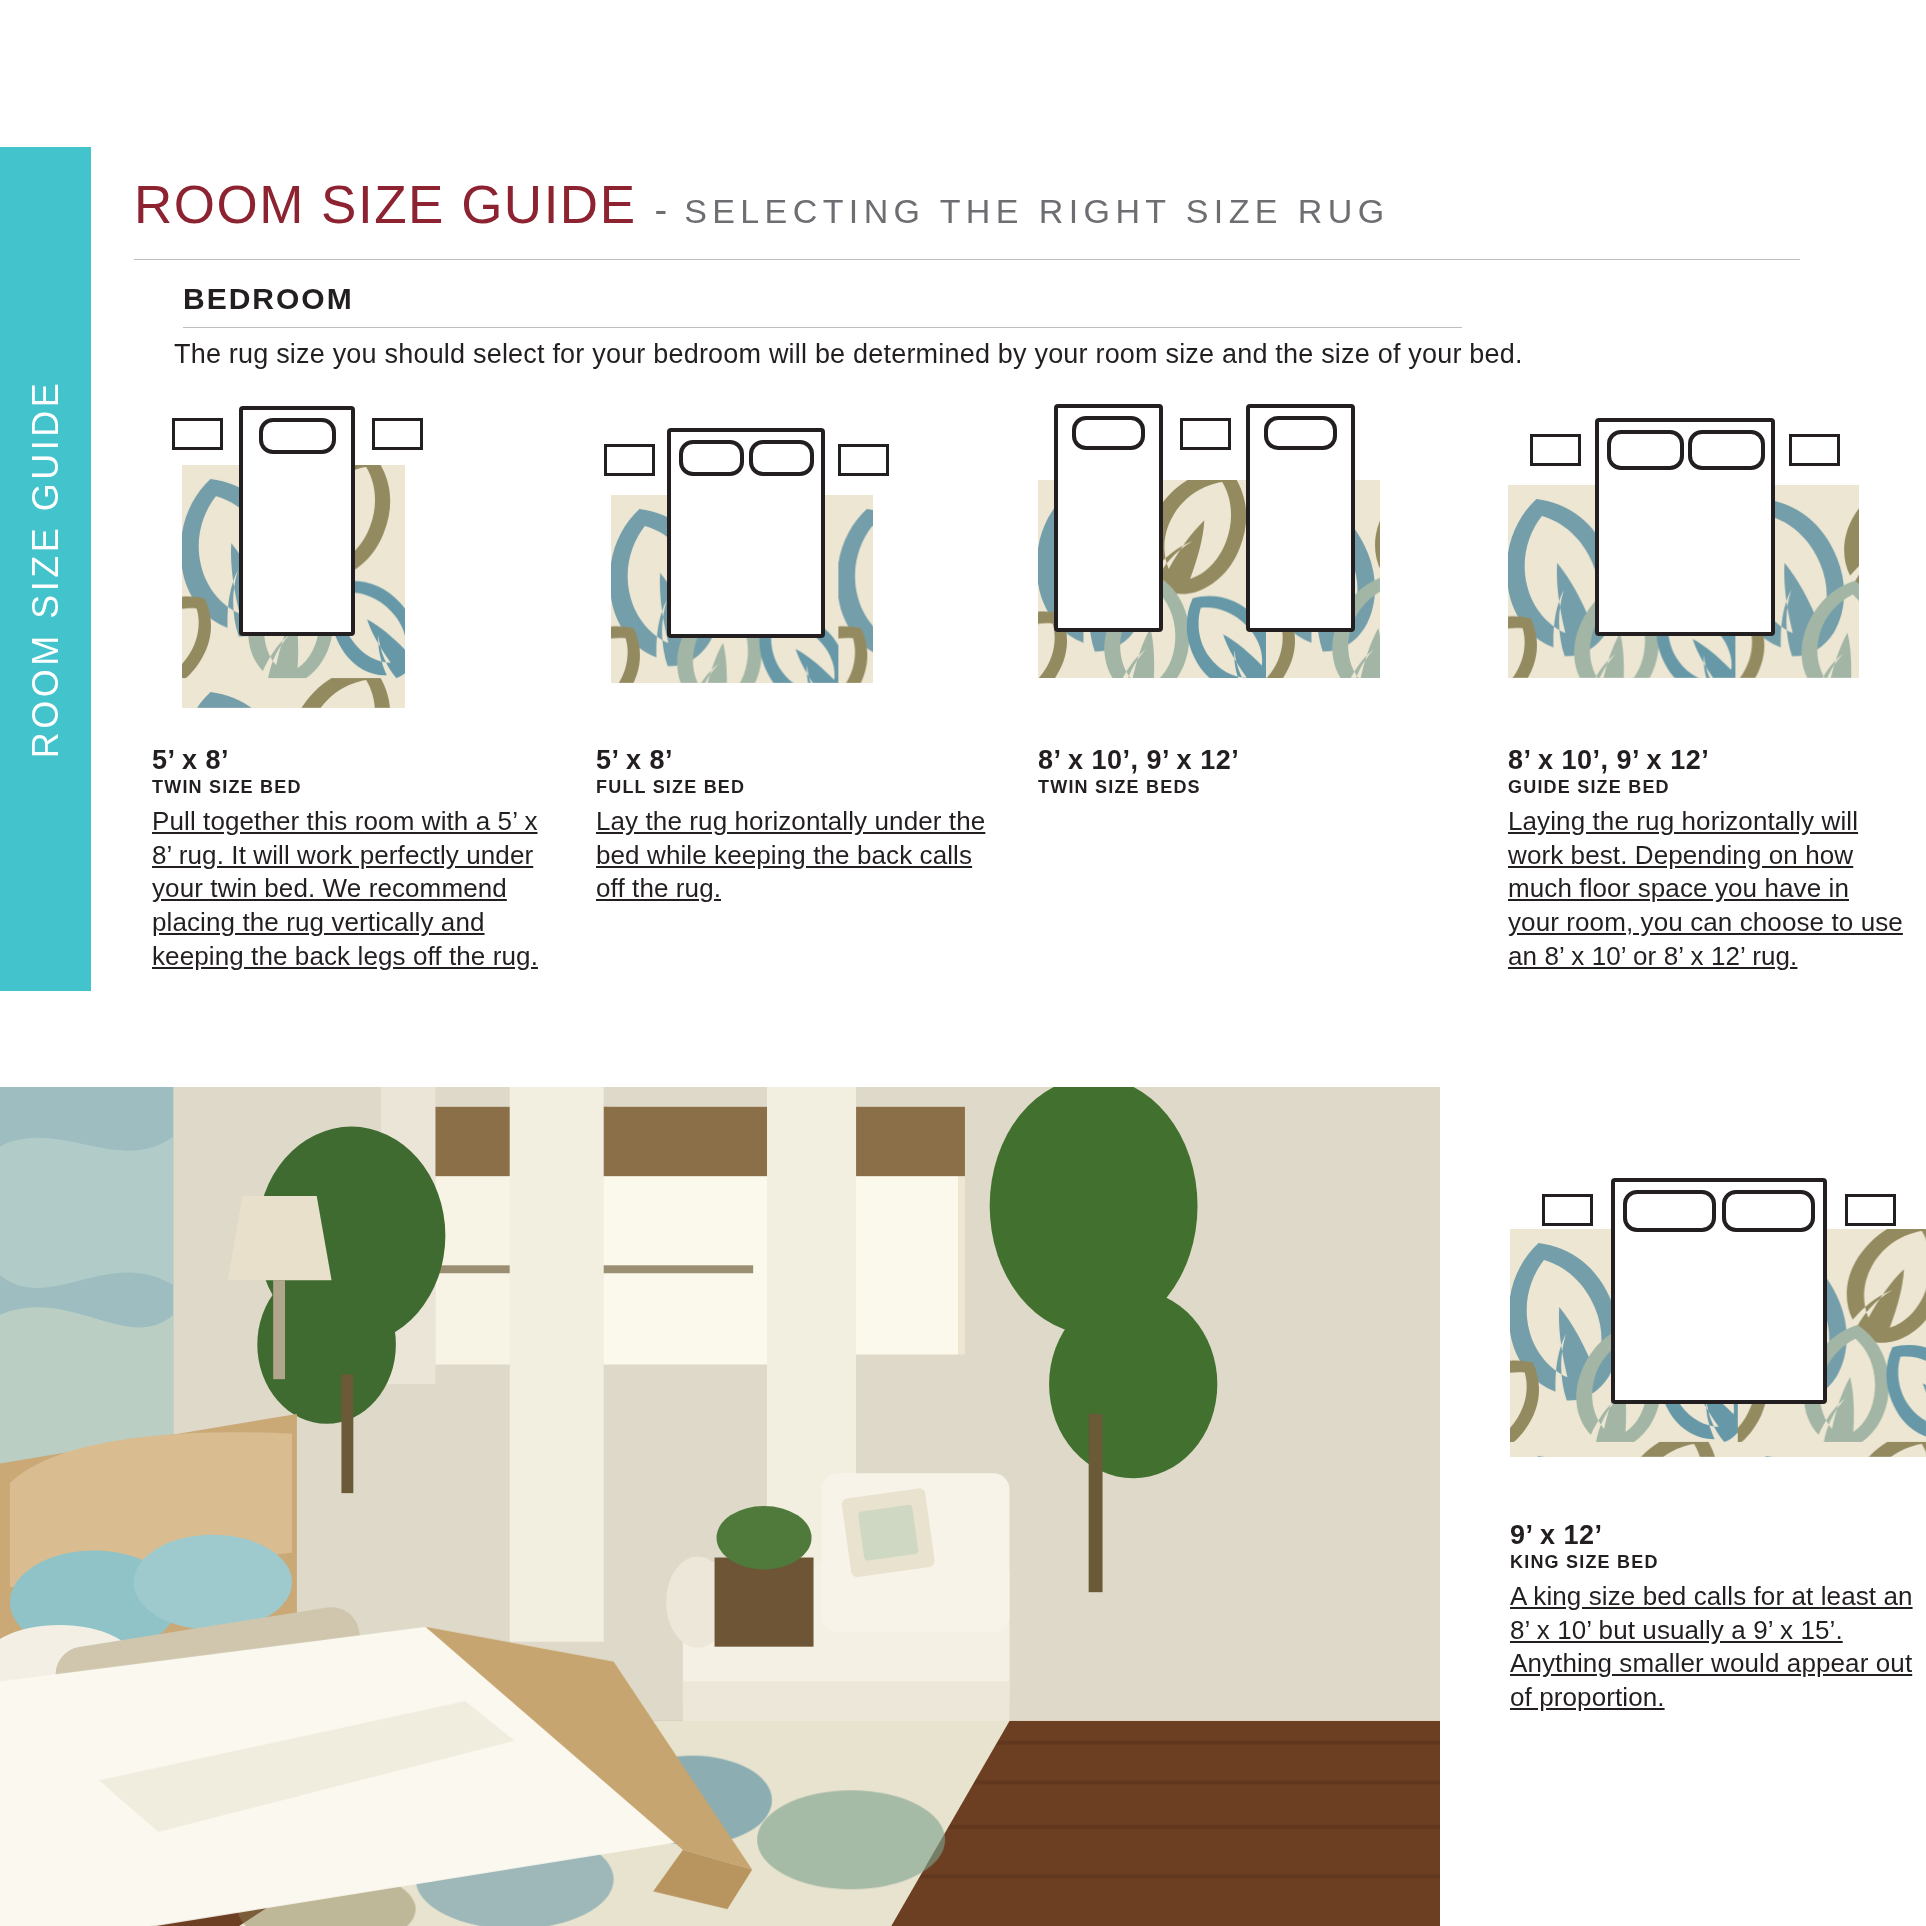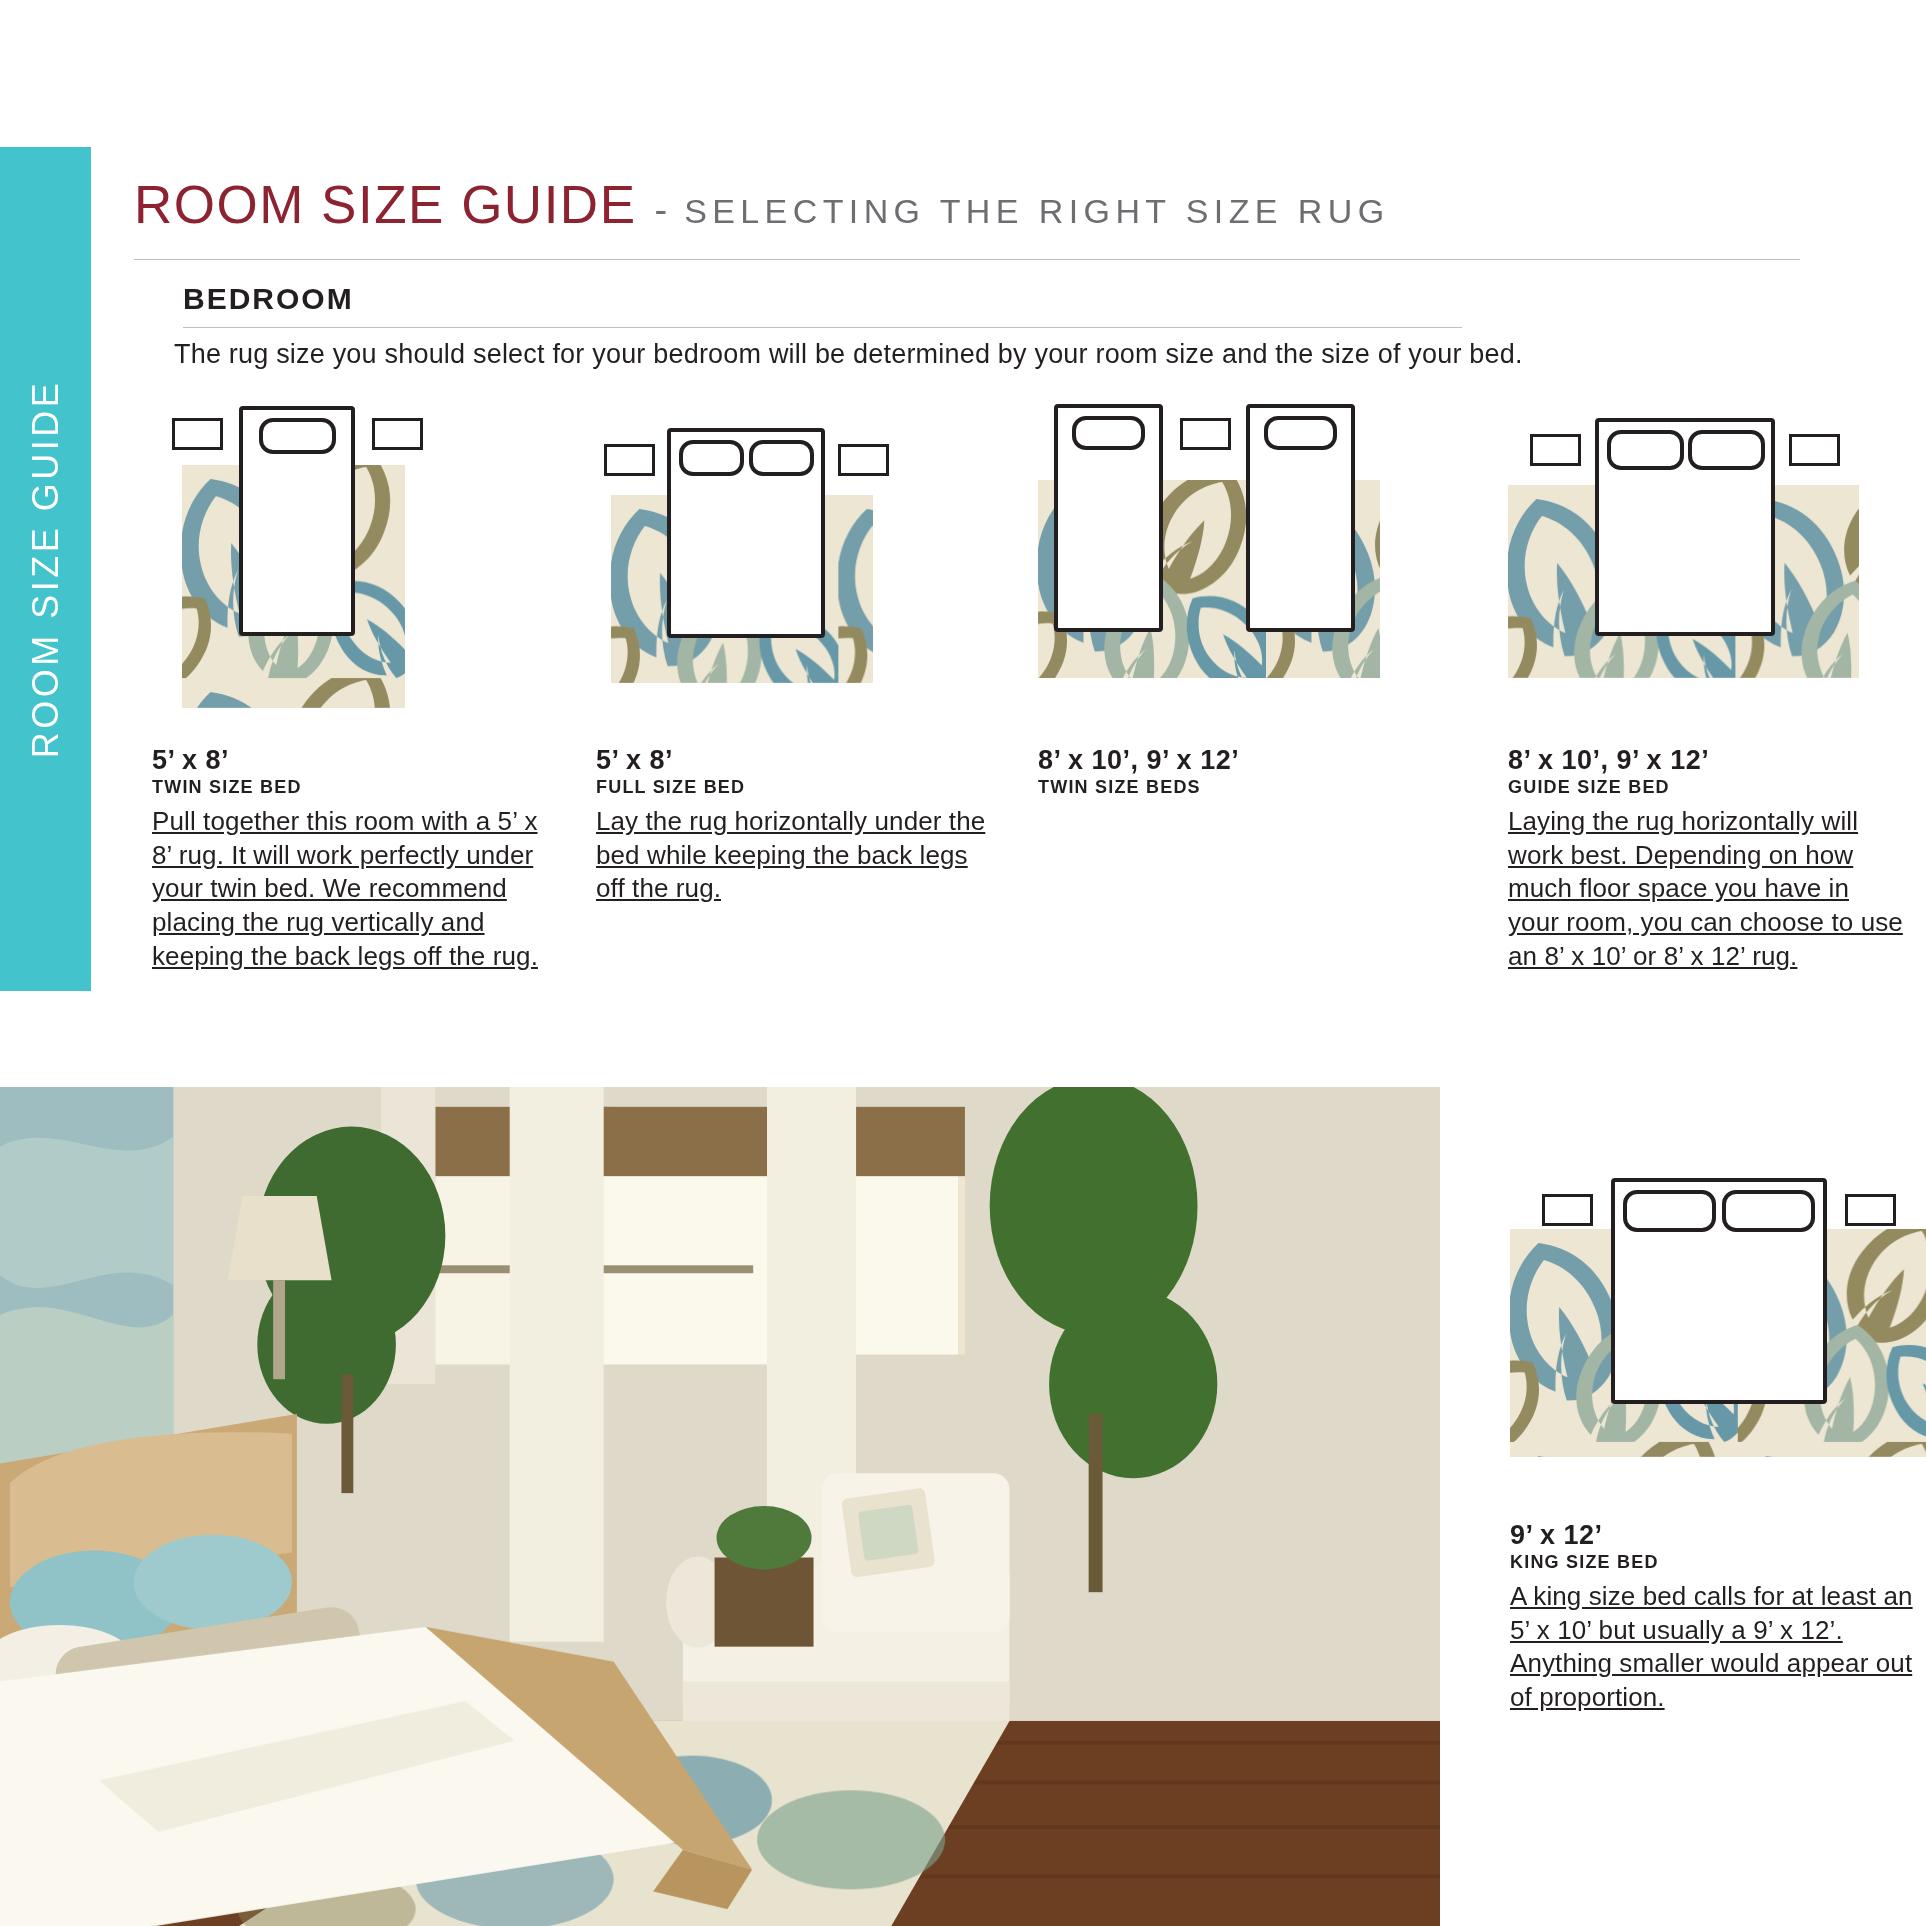--- a/index.html
+++ b/index.html
@@ -273,21 +273,21 @@
         </div>
         <div class="bed" style="left:71px; top:32px; width:158px; height:210px;"></div>
         <div class="pillow" style="left:83px; top:44px; width:65px; height:36px;"></div>
         <div class="pillow" style="left:153px; top:44px; width:65px; height:36px;"></div>
         <div class="nightstand" style="left:8px; top:48px; width:51px; height:32px;"></div>
         <div class="nightstand" style="left:242px; top:48px; width:51px; height:32px;"></div>
       </div>
       <div class="caption" style="position:relative; margin-top:6px;">
         <div class="cap-size">5’ x 8’</div>
         <div class="cap-type">FULL SIZE BED</div>
-        <div class="cap-body">Lay the rug horizontally under the bed while keeping the back legs off the rug.</div>
+        <div class="cap-body">Lay the rug horizontally under the bed while keeping the back calls off the rug.</div>
       </div>
     </div>
 
     <div class="diagram-col" style="left:886px;">
       <div class="diagram-art">
         <div class="rug" style="left:0px; top:84px; width:342px; height:198px;">
           <svg class="leafwrap" viewBox="0 0 345 200" preserveAspectRatio="xMidYMid slice">
             <rect width="345" height="200" fill="url(#leafpat)"></rect>
           </svg>
         </div>
@@ -428,18 +428,18 @@
       </div>
       <div class="bed" style="left:101px; top:10px; width:216px; height:226px;"></div>
       <div class="pillow" style="left:113px; top:22px; width:93px; height:42px;"></div>
       <div class="pillow" style="left:212px; top:22px; width:93px; height:42px;"></div>
       <div class="nightstand" style="left:32px; top:26px; width:51px; height:32px;"></div>
       <div class="nightstand" style="left:335px; top:26px; width:51px; height:32px;"></div>
     </div>
     <div class="caption" style="position:relative; margin-top:24px; width:406px;">
       <div class="cap-size">9’ x 12’</div>
       <div class="cap-type">KING SIZE BED</div>
-      <div class="cap-body">A king size bed calls for at least an 5’ x 10’ but usually a 9’ x 12’. Anything smaller would appear out of proportion.</div>
+      <div class="cap-body">A king size bed calls for at least an 8’ x 10’ but usually a 9’ x 15’. Anything smaller would appear out of proportion.</div>
     </div>
   </div>
 
 </div>
 
 
 </body></html>

